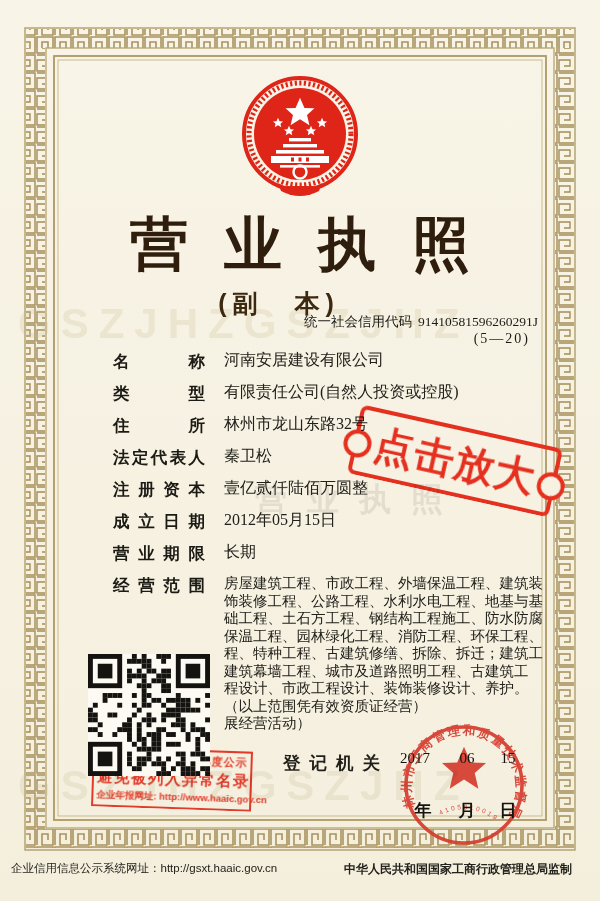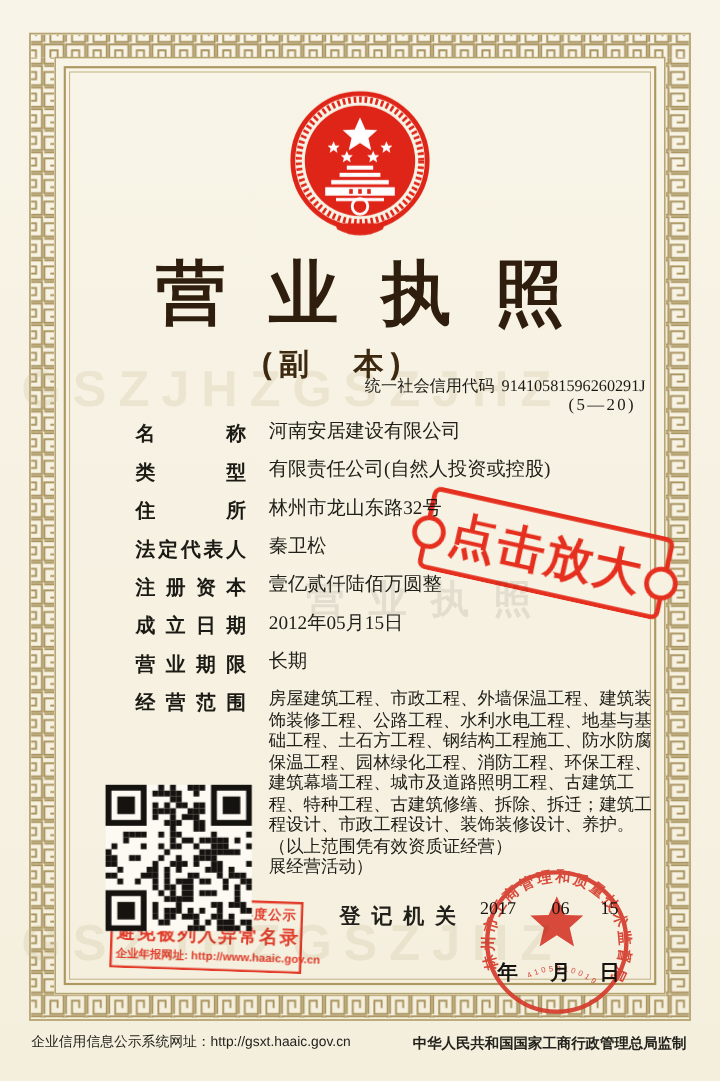--- a/index.html
+++ b/index.html
@@ -37,21 +37,21 @@
   
   .qr{position:absolute;left:88px;top:654px;width:122px;height:122px;z-index:3;}
   
   .registry-label{position:absolute;left:283px;top:751px;font-size:17.5px;font-weight:bold;color:#201f19;letter-spacing:9px;white-space:nowrap;z-index:4;}
   .seal{position:absolute;left:398px;top:719px;width:132px;height:132px;mix-blend-mode:multiply;opacity:0.92;z-index:3;}
   .date-nums{position:absolute;left:400px;top:750px;display:flex;font-size:15px;color:#141310;font-family:"Liberation Serif","DejaVu Serif",serif;z-index:5;}
   .date-nums .y{width:46px;} .date-nums .m{width:42px;text-align:center;} .date-nums .d{width:40px;text-align:center;}
   .date-labels{position:absolute;left:400px;top:799px;display:flex;font-size:17px;font-weight:bold;color:#141310;z-index:5;}
   .date-labels .y{width:46px;text-align:center;} .date-labels .m{width:42px;text-align:center;} .date-labels .d{width:40px;text-align:center;}
   
-  .footer-left{position:absolute;left:26px;top:861px;font-size:11.5px;color:#23221c;}
+  .footer-left{position:absolute;left:11px;top:861px;font-size:11.5px;color:#23221c;}
   .footer-right{position:absolute;right:28px;top:861px;font-size:12px;color:#23221c;font-weight:bold;}
   .content{position:relative;z-index:1;}
 </style>
 </head>
 <body>
 
 <div class="page">
 
   <svg class="layer" width="600" height="901" viewBox="0 0 600 901">
     <defs>
@@ -181,22 +181,22 @@
             <span>经</span>
             <span>营</span>
             <span>范</span>
             <span>围</span>
           </div>
           <div class="fval">
             <div class="scope-line">房屋建筑工程、市政工程、外墙保温工程、建筑装</div>
             <div class="scope-line">饰装修工程、公路工程、水利水电工程、地基与基</div>
             <div class="scope-line">础工程、土石方工程、钢结构工程施工、防水防腐</div>
             <div class="scope-line">保温工程、园林绿化工程、消防工程、环保工程、</div>
+            <div class="scope-line">程、特种工程、古建筑修缮、拆除、拆迁；建筑工</div>
             <div class="scope-line">建筑幕墙工程、城市及道路照明工程、古建筑工</div>
-            <div class="scope-line">程、特种工程、古建筑修缮、拆除、拆迁；建筑工</div>
             <div class="scope-line">程设计、市政工程设计、装饰装修设计、养护。</div>
             <div class="scope-line">（以上范围凭有效资质证经营）</div>
             <div class="scope-line">展经营活动）</div>
           </div>
         </div>
       </div>
 
     <div class="click-stamp">点击放大</div>
 
     <div class="annual">

